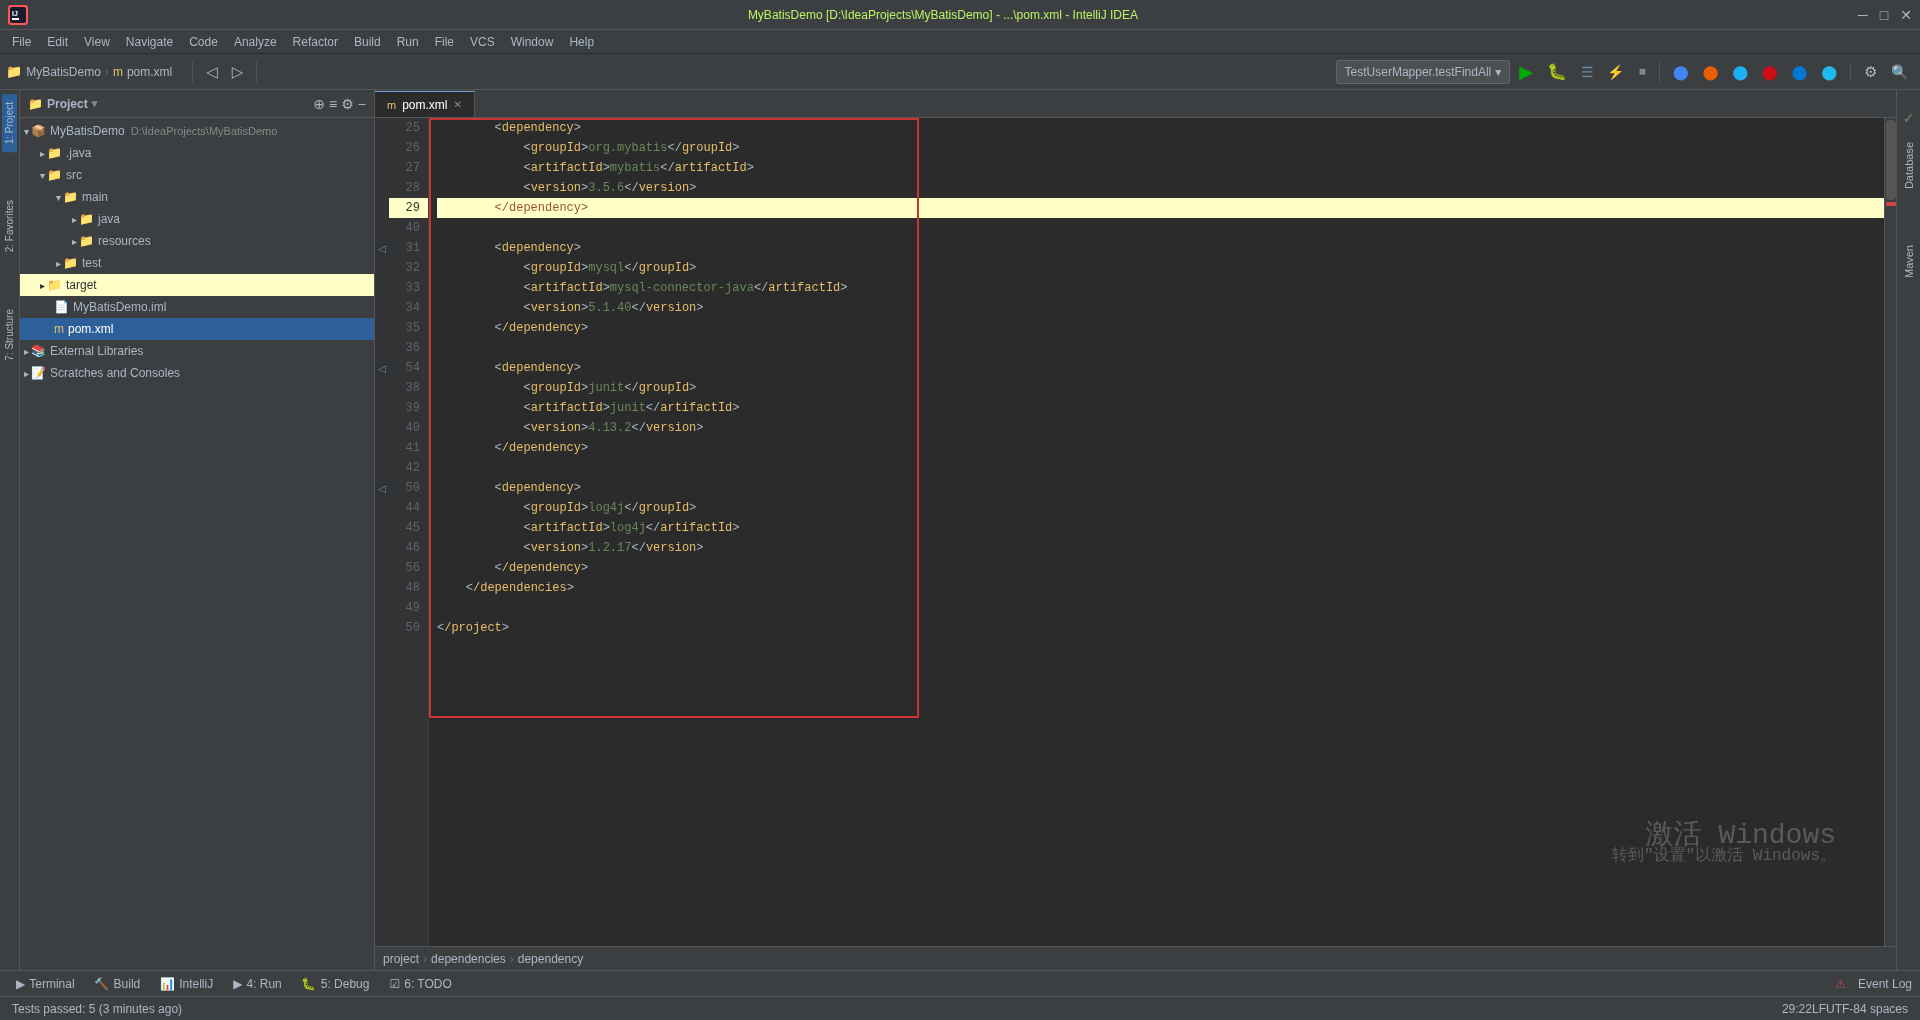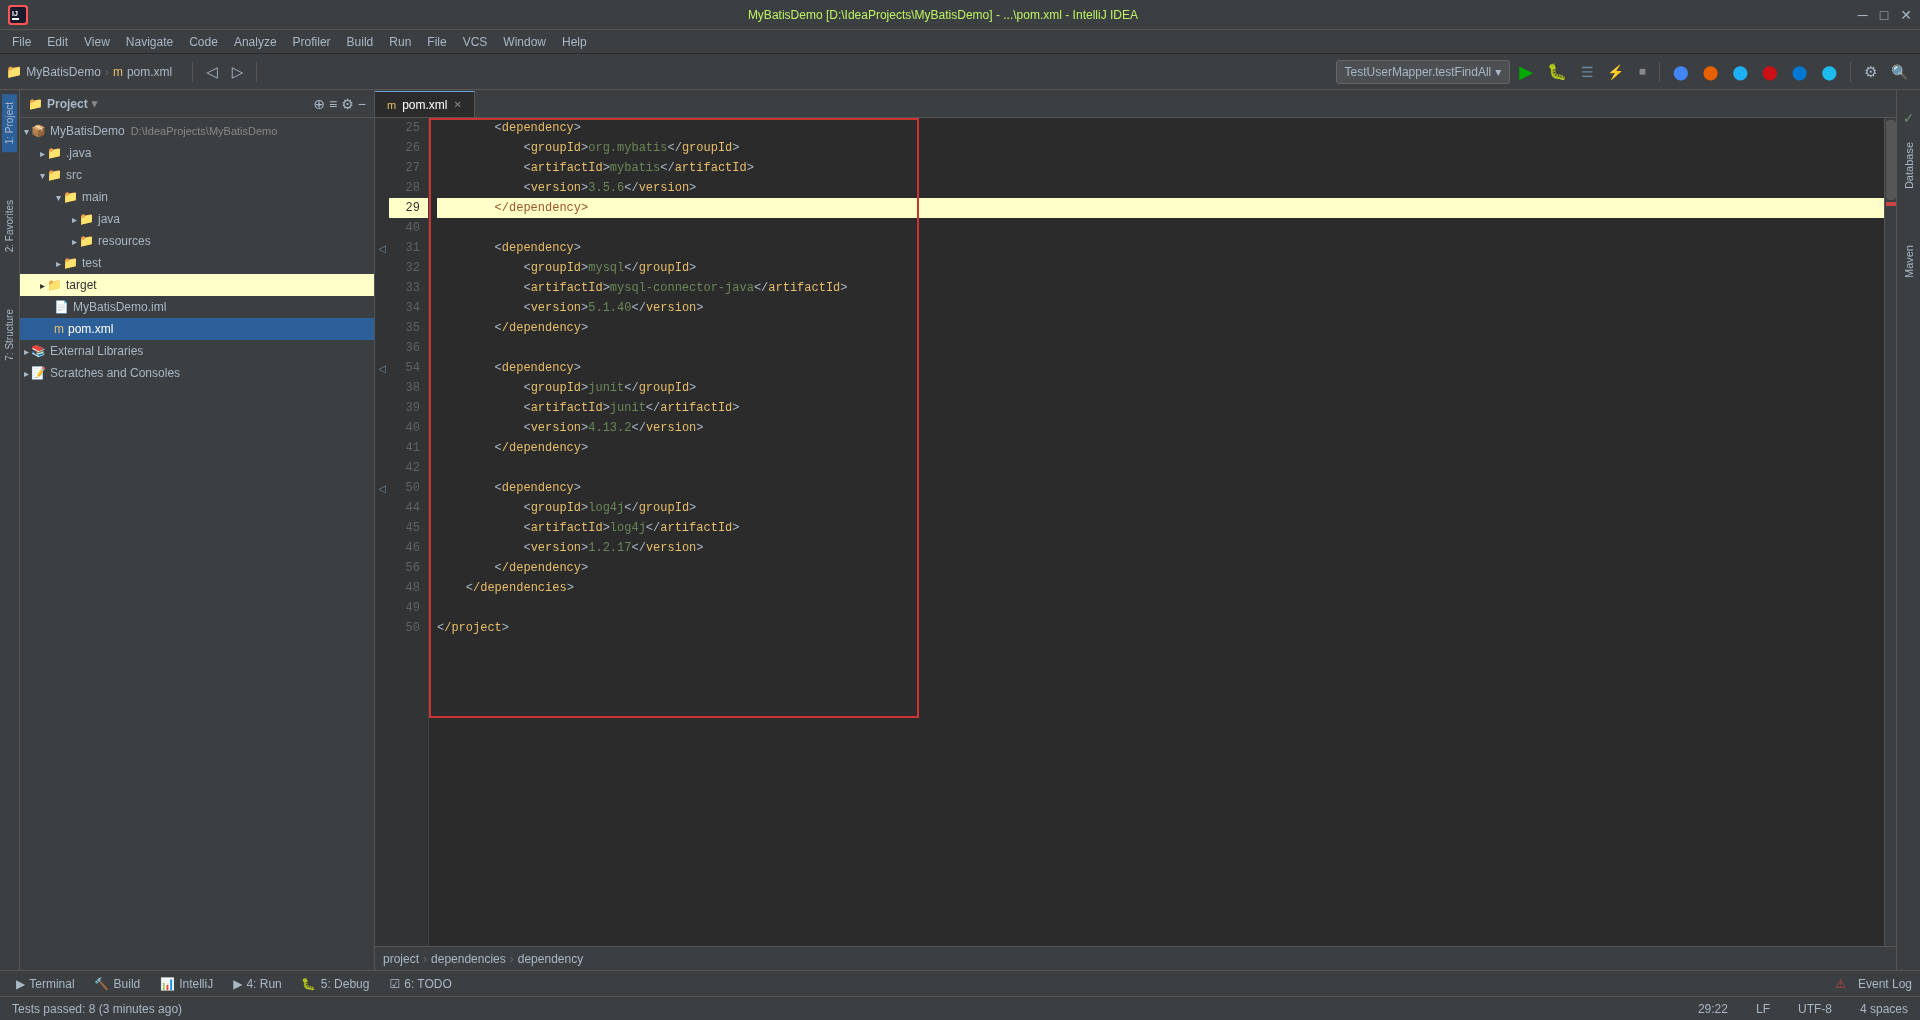--- a/index.html
+++ b/index.html
@@ -107,21 +107,21 @@
   </div>
 </div>
 
 <div id="menubar">
   <span class="menu-item">File</span>
   <span class="menu-item">Edit</span>
   <span class="menu-item">View</span>
   <span class="menu-item">Navigate</span>
   <span class="menu-item">Code</span>
   <span class="menu-item">Analyze</span>
-  <span class="menu-item">Profiler</span>
+  <span class="menu-item">Refactor</span>
   <span class="menu-item">Build</span>
   <span class="menu-item">Run</span>
   <span class="menu-item">File</span>
   <span class="menu-item">VCS</span>
   <span class="menu-item">Window</span>
   <span class="menu-item">Help</span>
 </div>
 
 <div id="toolbar">
 
@@ -432,20 +432,24 @@
         <div class="code-line">
           <span style="color:#a9b7c6;">    </span><span class="xml-bracket">&lt;</span><span class="xml-tag">/dependencies</span><span class="xml-bracket">&gt;</span>
         </div>
 
         <div class="code-line"></div>
 
         <div class="code-line">
           <span class="xml-bracket">&lt;</span><span class="xml-tag">/project</span><span class="xml-bracket">&gt;</span>
         </div>
 
+        <div id="watermark">
+          <div>激活 Windows</div>
+          <div style="font-size:16px;">转到"设置"以激活 Windows。</div>
+        </div>
       </div>
 
       <div style="width:12px;background:#3c3f41;border-left:1px solid #555;">
         <div style="width:10px;background:#555;height:80px;margin:2px auto;border-radius:4px;"></div>
 
         <div style="width:10px;height:4px;background:#cc4444;margin:2px auto;"></div>
       </div>
     </div>
 
     <div id="breadcrumb">
@@ -494,21 +498,21 @@
     </div>
   </div>
   <div id="bottombar-right">
     <span style="color:#cc4444;">⚠</span>
     <span>Event Log</span>
   </div>
 </div>
 
 <div id="statusbar">
   <div>
-    <span>Tests passed: 8 (3 minutes ago)</span>
-  </div>
-  <div style="display:flex;gap:28px;align-items:flex-end;">
+    <span>Tests passed: 5 (3 minutes ago)</span>
+  </div>
+  <div style="display:flex;gap:0;align-items:flex-end;">
     <span>29:22</span>
     <span>LF</span>
     <span>UTF-8</span>
     <span>4 spaces</span>
   </div>
 </div>
 
 </body></html>

